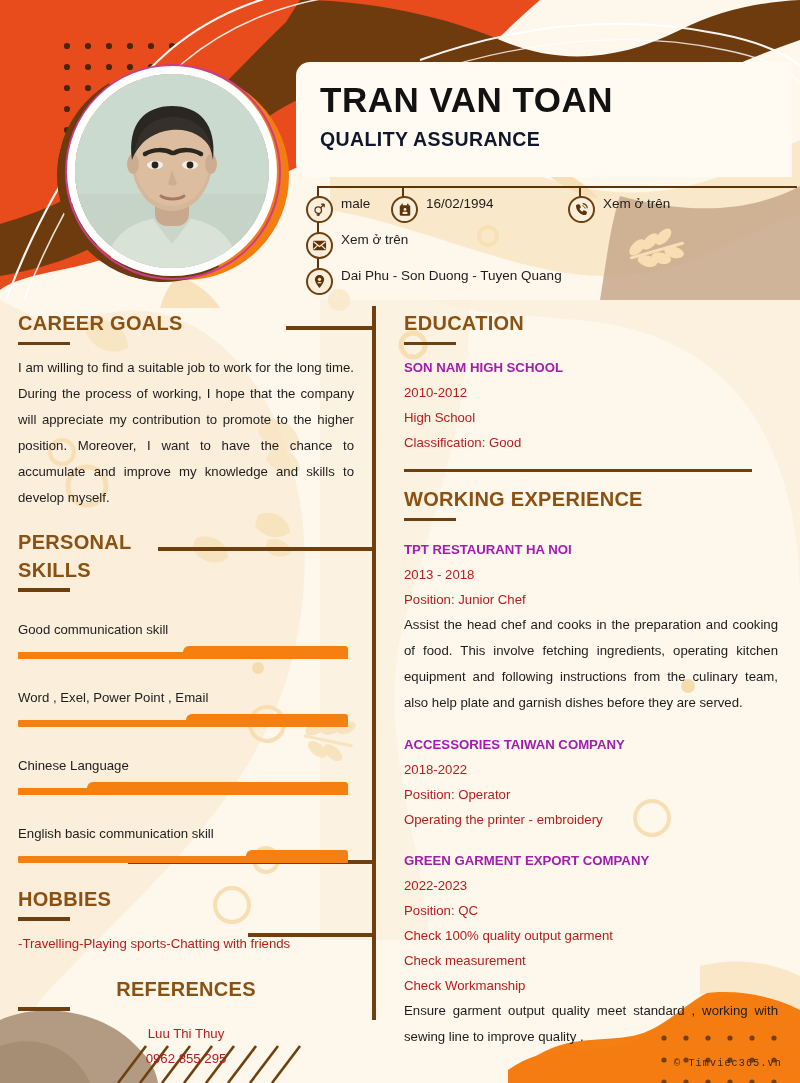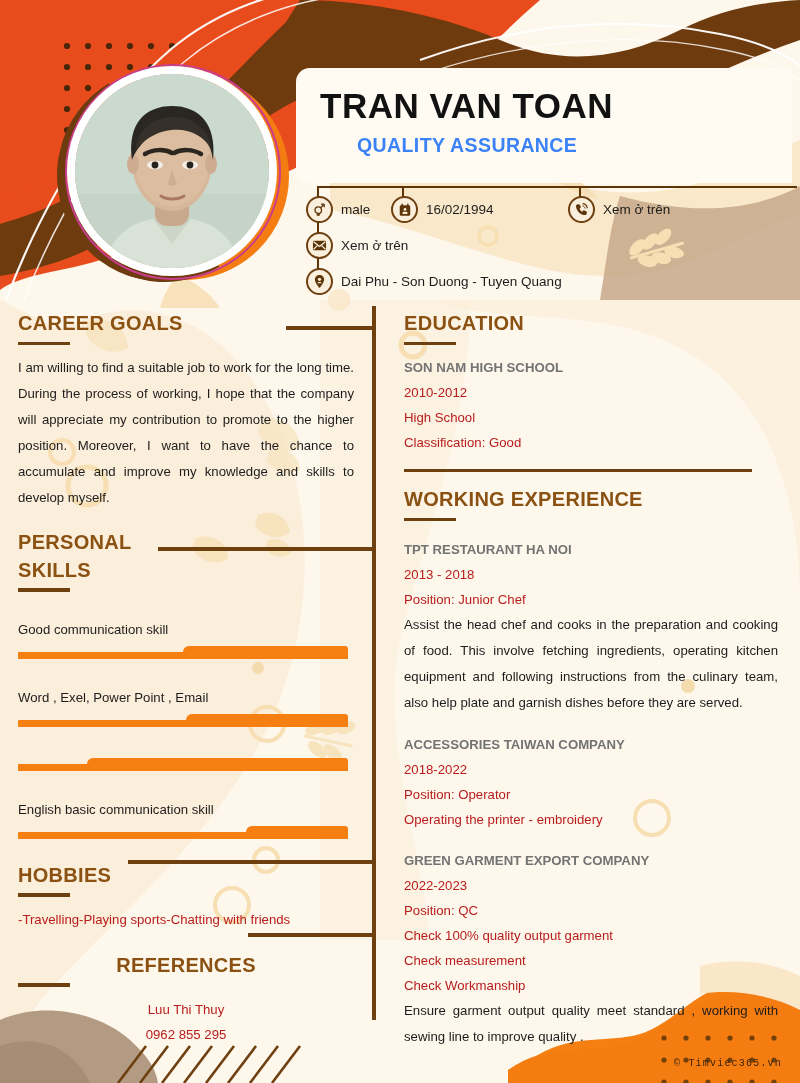--- a/index.html
+++ b/index.html
@@ -28,47 +28,47 @@
       border:9px solid transparent;border-left-color:#6E3B0E;border-bottom-color:#6E3B0E;
       box-sizing:border-box;transform:rotate(14deg);}
   .ring-magenta{position:absolute;left:10px;top:8px;width:216px;height:216px;border-radius:50%;
       border:2px solid #C83E8C;box-sizing:border-box;}
   .ring-white{position:absolute;left:12px;top:10px;width:210px;height:210px;border-radius:50%;
       border:8px solid #FFFFFF;box-sizing:border-box;}
   .photo{position:absolute;left:20px;top:18px;width:194px;height:194px;border-radius:50%;overflow:hidden;
       background:#cfded2;}
   .photo svg{position:absolute;left:0;top:0;}
 
-  .namecard{position:absolute;left:296px;top:68px;width:496px;height:115px;
+  .namecard{position:absolute;left:296px;top:62px;width:496px;height:115px;
       background:#FFFBF3;border-radius:14px 0 0 14px;text-align:right;}
   .name{position:absolute;left:24px;top:18px;font-size:35px;font-weight:bold;letter-spacing:.5px;color:#121212;}
-  .role{position:absolute;left:24px;top:66px;font-size:19.5px;font-weight:bold;letter-spacing:.4px;color:#3b82f6;margin-left:37px;}
+  .role{position:absolute;left:24px;top:66px;font-size:19.5px;font-weight:bold;letter-spacing:.4px;color:#0f172a;}
 
   
   .contacts{position:absolute;left:306px;top:186px;width:480px;}
   .c-line{position:absolute;background:#5E3509;}
-  .cbox{position:absolute;display:flex;align-items:center;}
+  .cbox{position:absolute;display:flex;align-items:flex-start;}
   .cic{width:27px;height:27px;border-radius:50%;background:#FAEFDC;border:2.5px solid #6E4010;
       display:flex;align-items:center;justify-content:center;box-sizing:border-box;flex:none;}
   .cic svg{display:block;}
   .ctx{margin-left:8px;font-size:13.5px;color:#1d1d1d;white-space:nowrap;}
 
   
   .divider-v{position:absolute;left:372px;top:306px;width:4px;height:714px;background:#6E4010;}
   .branch{position:absolute;height:3.5px;background:#6E4010;}
 
   .col-left{position:absolute;left:18px;top:312px;width:336px;}
   .col-right{position:absolute;left:404px;top:312px;width:374px;}
 
   h2.sec{font-size:20px;font-weight:bold;color:#8A5112;letter-spacing:.3px;margin:0;line-height:1.18;}
   .sec-ul{width:52px;height:3.5px;background:#6E4010;margin:6px 0 10px 0;}
 
   .para{font-size:13.2px;line-height:26px;color:#1d1d1d;text-align:justify;margin:0;}
   .line{font-size:13.2px;line-height:25px;color:#b91c1c;margin:0;}
-  .line-b{font-size:13.2px;line-height:25px;color:#737373;font-weight:bold;margin:0;}
+  .line-b{font-size:13.2px;line-height:25px;color:#a21caf;font-weight:bold;margin:0;}
 
   .skill{margin-top:30px;}
   .skill-name{font-size:13.2px;color:#1d1d1d;margin-bottom:9px;}
   .bar{position:relative;height:14px;width:330px;}
   .bar .thin{position:absolute;left:0;bottom:1px;height:7px;background:#F57F11;border-radius:1px;}
   .bar .thick{position:absolute;right:0;bottom:1px;height:13px;background:#F57F11;border-radius:6px 3px 1px 1px;}
 
   .hr-right{height:3px;background:#6E4010;margin:14px 0 16px 0;width:348px;}
 
   .watermark{position:absolute;right:18px;bottom:14px;font-family:"Liberation Mono","DejaVu Sans Mono",monospace;
@@ -335,20 +335,21 @@
             </div>
           </div>
           <div class="skill">
             <div class="skill-name">Word , Exel, Power Point , Email</div>
             <div class="bar">
               <div class="thin" style="width: 100%;"></div>
               <div class="thick" style="width: 49%;"></div>
             </div>
           </div>
           <div class="skill">
+            <div class="skill-name">Chinese Language</div>
             <div class="bar">
               <div class="thin" style="width: 100%;"></div>
               <div class="thick" style="width: 79%;"></div>
             </div>
           </div>
           <div class="skill">
             <div class="skill-name">English basic communication skill</div>
             <div class="bar">
               <div class="thin" style="width: 100%;"></div>
               <div class="thick" style="width: 31%;"></div>

